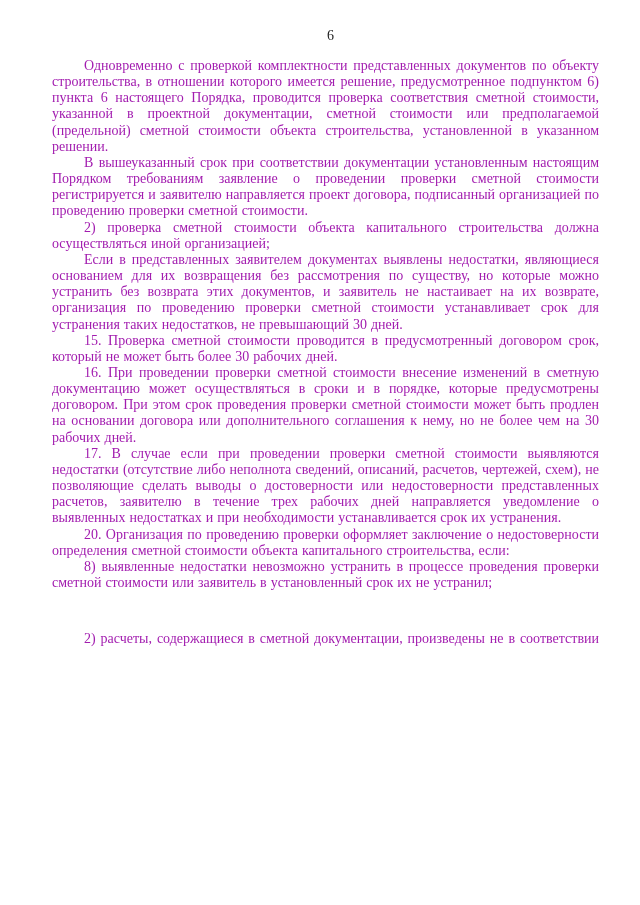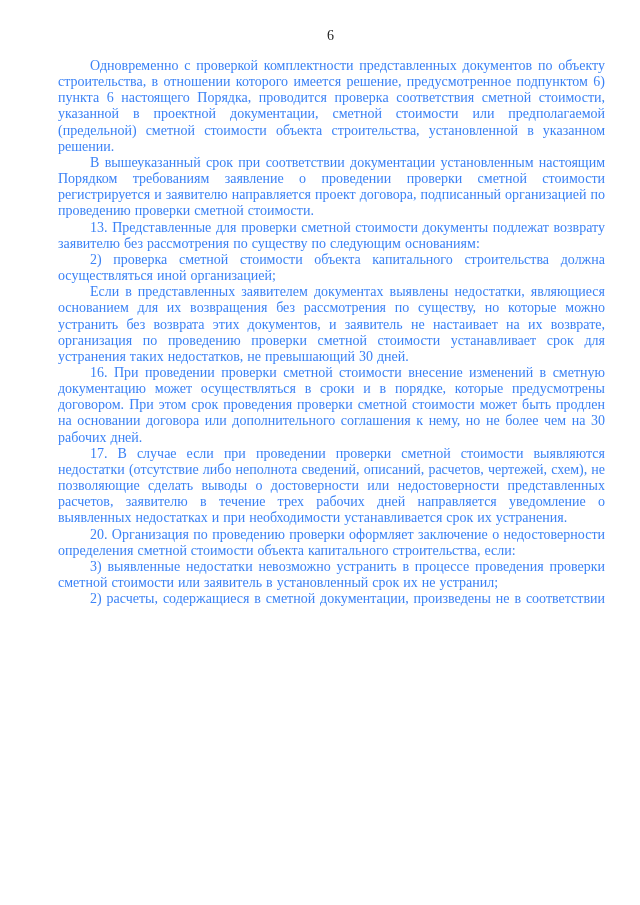--- a/index.html
+++ b/index.html
@@ -27,52 +27,53 @@
     left: 57px;
     width: 547px;
     text-align: center;
     font-size: 14px;
     line-height: 16px;
     color: #1d1d1d;
   }
   .body-text {
     position: absolute;
     top: 58px;
-    left: 58px;
+    left: 52px;
     width: 547px;
-    color: #3b82f6;
+    color: #a21caf;
   }
   .body-text p {
     margin: 0;
     padding: 0;
     font-size: 14px;
     line-height: 16.15px;
     text-align: justify;
     text-indent: 32px;
     word-spacing: 0.5px;
     hyphens: none;
   }
   
   .body-text p.cont-next-page {
     text-align-last: justify;
+    margin-top: 40px;
   }
 </style>
 </head>
 <body>
 
 <div class="page">
 
   <div class="page-number">6</div>
 
   <div class="body-text">
     <p>Одновременно с проверкой комплектности представленных документов по объекту строительства, в отношении которого имеется решение, предусмотренное подпунктом 6) пункта 6 настоящего Порядка, проводится проверка соответствия сметной стоимости, указанной в проектной документации, сметной стоимости или предполагаемой (предельной) сметной стоимости объекта строительства, установленной в указанном решении.</p>
     <p>В вышеуказанный срок при соответствии документации установленным настоящим Порядком требованиям заявление о проведении проверки сметной стоимости регистрируется и заявителю направляется проект договора, подписанный организацией по проведению проверки сметной стоимости.</p>
-    <p>13. Представленные для проверки сметной стоимости документы подлежат возврату заявителю без рассмотрения по существу по следующим основаниям:</p>
     <p>2) проверка сметной стоимости объекта капитального строительства должна осуществляться иной организацией;</p>
     <p>Если в представленных заявителем документах выявлены недостатки, являющиеся основанием для их возвращения без рассмотрения по существу, но которые можно устранить без возврата этих документов, и заявитель не настаивает на их возврате, организация по проведению проверки сметной стоимости устанавливает срок для устранения таких недостатков, не превышающий 30 дней.</p>
+    <p>15. Проверка сметной стоимости проводится в предусмотренный договором срок, который не может быть более 30 рабочих дней.</p>
     <p>16. При проведении проверки сметной стоимости внесение изменений в сметную документацию может осуществляться в сроки и в порядке, которые предусмотрены договором. При этом срок проведения проверки сметной стоимости может быть продлен на основании договора или дополнительного соглашения к нему, но не более чем на 30 рабочих дней.</p>
     <p>17. В случае если при проведении проверки сметной стоимости выявляются недостатки (отсутствие либо неполнота сведений, описаний, расчетов, чертежей, схем), не позволяющие сделать выводы о достоверности или недостоверности представленных расчетов, заявителю в течение трех рабочих дней направляется уведомление о выявленных недостатках и при необходимости устанавливается срок их устранения.</p>
     <p>20. Организация по проведению проверки оформляет заключение о недостоверности определения сметной стоимости объекта капитального строительства, если:</p>
-    <p>3) выявленные недостатки невозможно устранить в процессе проведения проверки сметной стоимости или заявитель в установленный срок их не устранил;</p>
+    <p>8) выявленные недостатки невозможно устранить в процессе проведения проверки сметной стоимости или заявитель в установленный срок их не устранил;</p>
     <p class="cont-next-page">2) расчеты, содержащиеся в сметной документации, произведены не в соответствии</p>
   </div>
 
 </div>
 
 </body></html>

